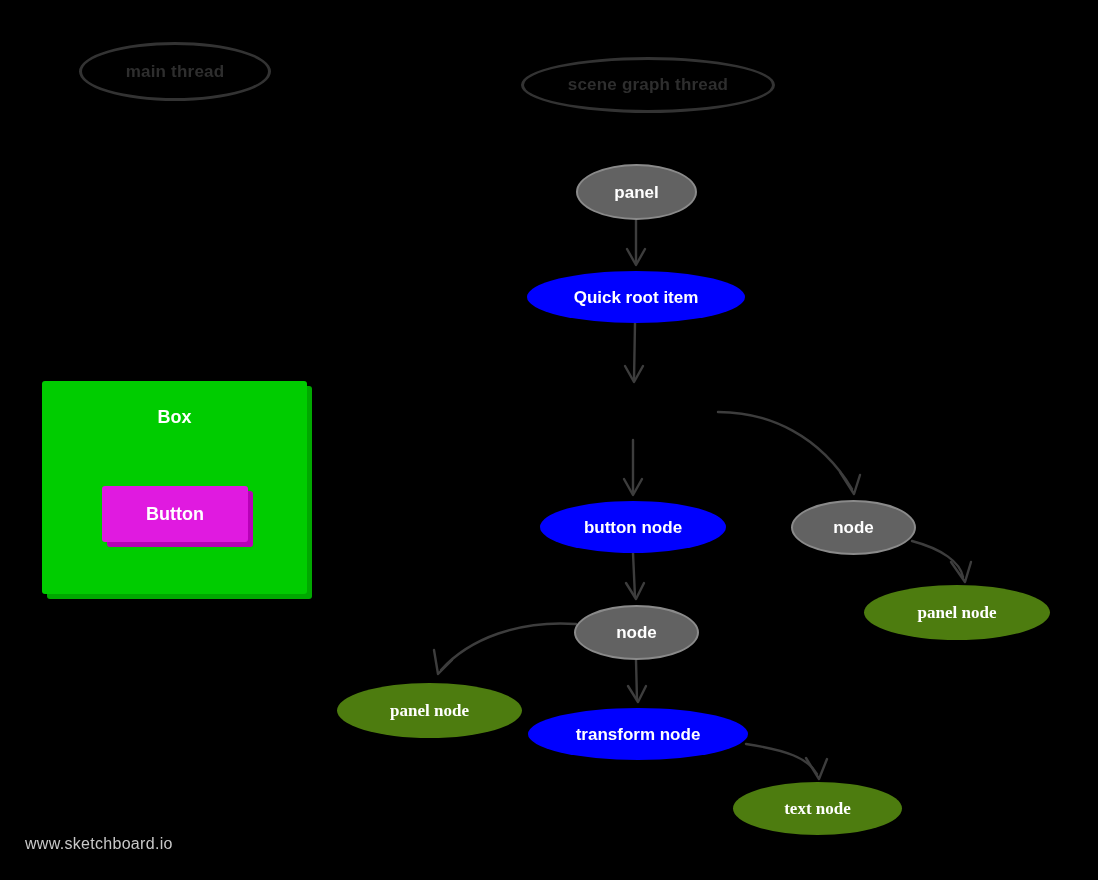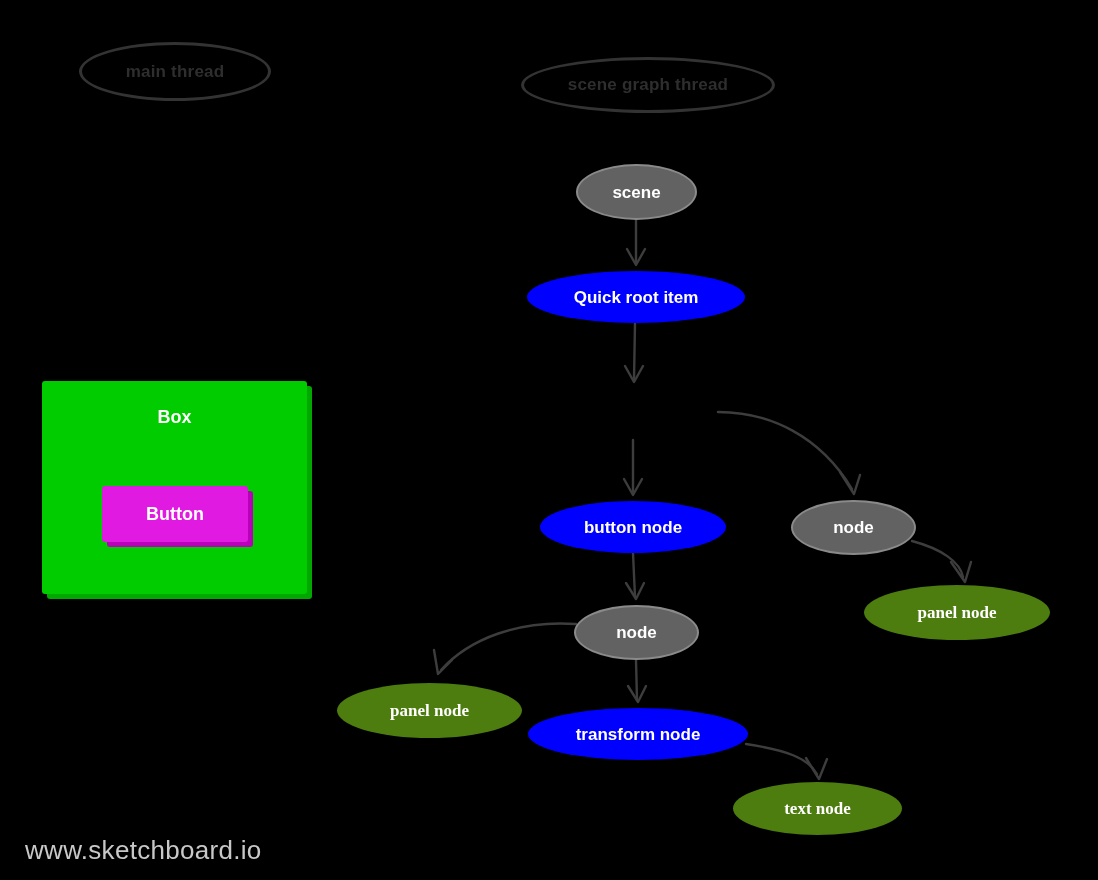--- a/index.html
+++ b/index.html
@@ -103,21 +103,21 @@
     font-weight: bold;
     font-size: 18px;
   }
 
   
   .watermark {
     position: absolute;
     left: 25px;
     top: 835px;
     color: #c8c8c8;
-    font-size: 26px;
+    font-size: 16px;
     letter-spacing: .3px;
   }
 </style>
 </head>
 <body>
 
 <div id="canvas">
 
   <svg id="edges" viewBox="0 0 1098 880" xmlns="http://www.w3.org/2000/svg">
     <g fill="none" stroke="#3d3d3d" stroke-width="2.4" stroke-linecap="round" stroke-linejoin="round">
@@ -177,21 +177,21 @@
   </div>
 
   <div class="ui-box" style="left:42px; top:381px; width:265px; height:213px;">
     <div class="ui-box-label">Box</div>
   </div>
   <div class="ui-button" style="left:102px; top:486px; width:146px; height:56px;">
     <span>Button</span>
   </div>
 
   <div class="node gray" style="left:576px; top:164px; width:121px; height:56px;">
-    <span>scene</span>
+    <span>panel</span>
   </div>
 
   <div class="node blue" style="left:527px; top:271px; width:218px; height:52px;">
     <span>Quick root item</span>
   </div>
 
 
   <div class="node blue" style="left:540px; top:501px; width:186px; height:52px;">
     <span>button node</span>
   </div>

